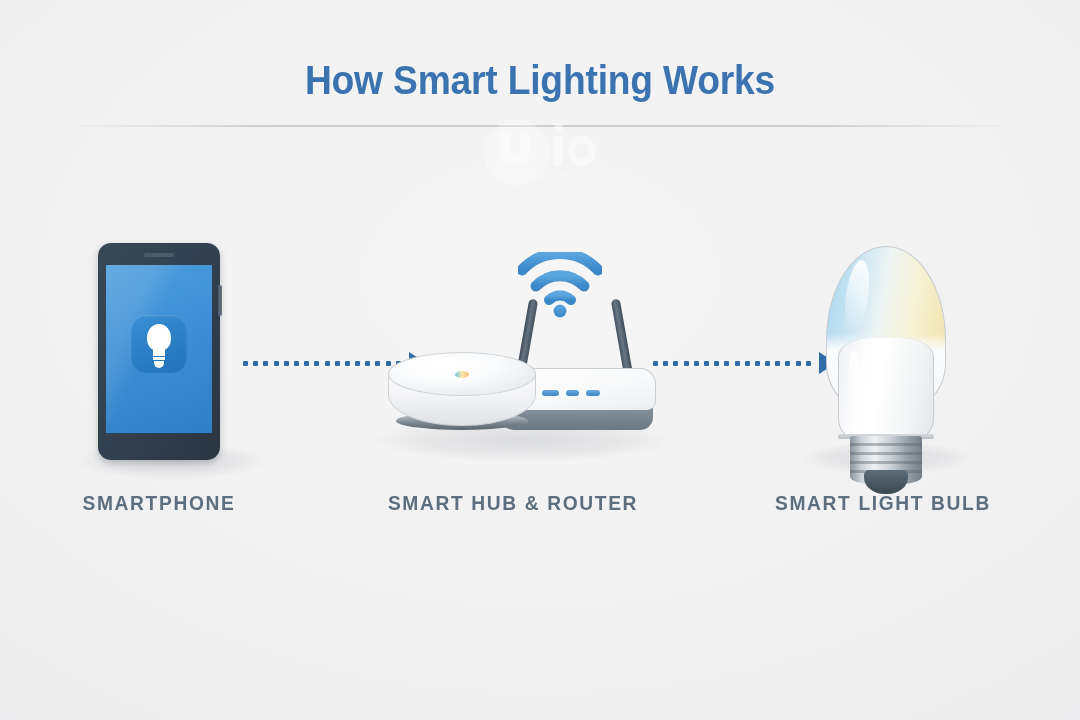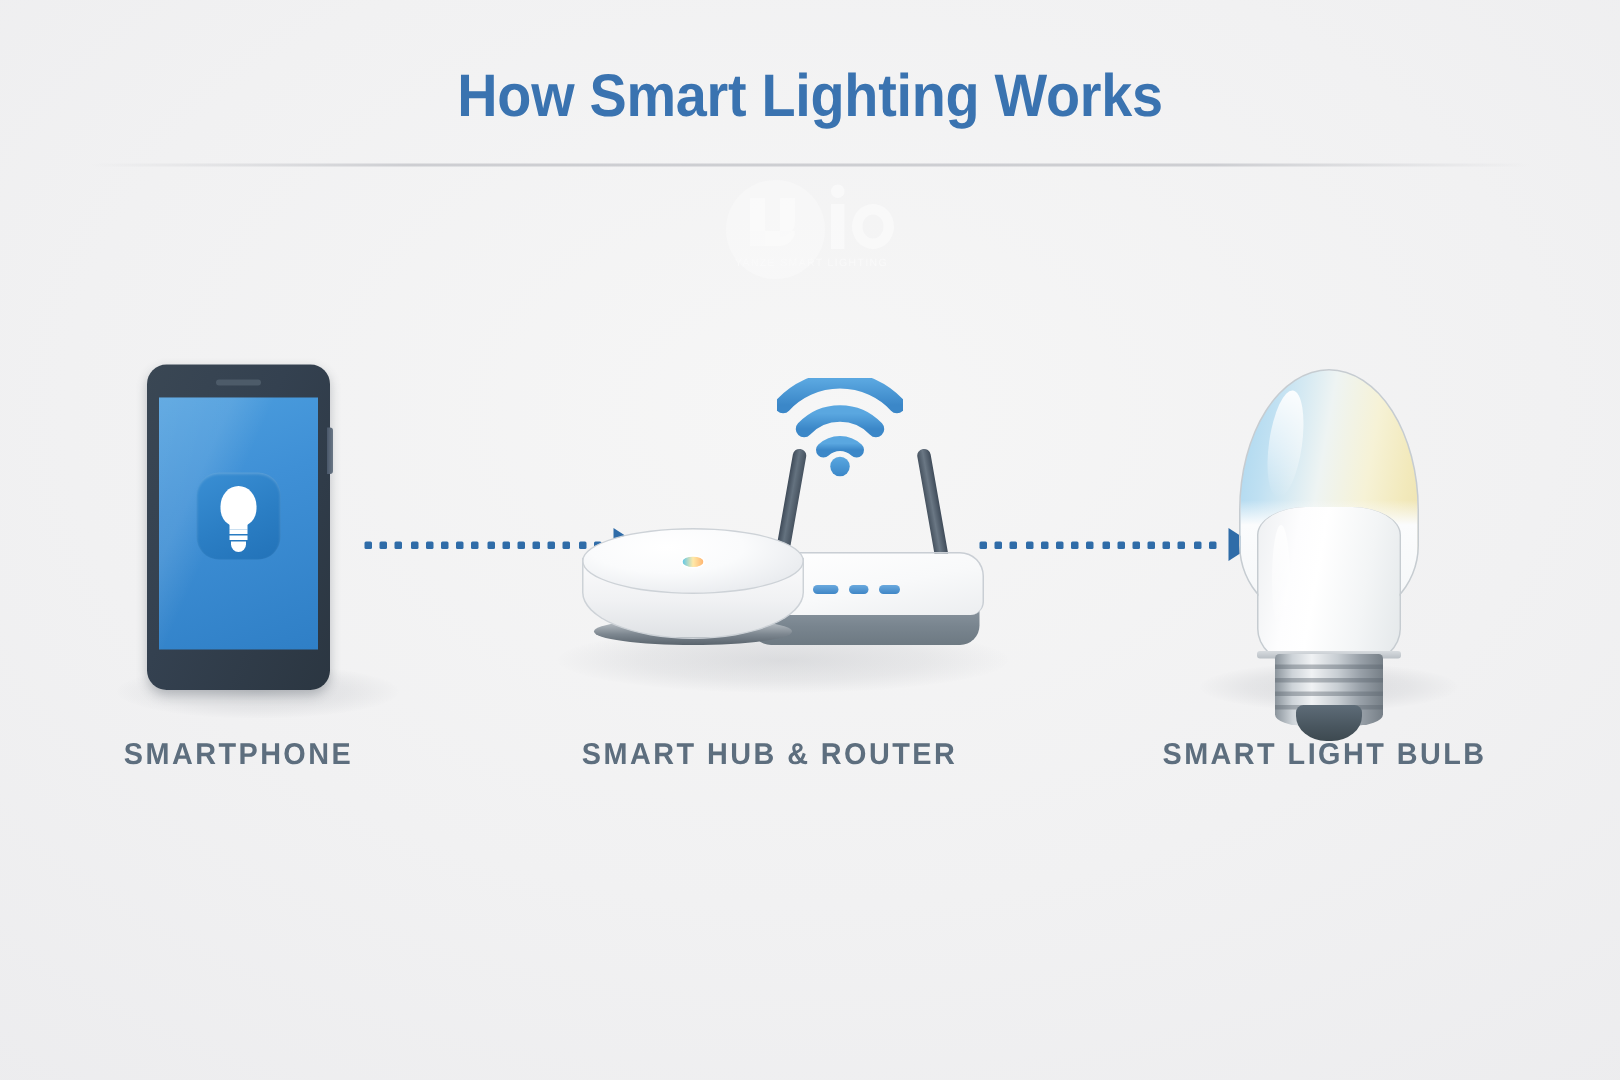--- a/index.html
+++ b/index.html
@@ -5,21 +5,21 @@
   * { margin:0; padding:0; box-sizing:border-box; }
   html, body { width:1080px; height:720px; overflow:hidden; }
   body {
     font-family:"Liberation Sans", sans-serif;
     background:
       radial-gradient(ellipse 900px 600px at 50% 38%, #f6f6f6 0%, #f1f1f2 55%, #ececee 100%);
     position:relative;
   }
 
   
-  #title-area { position:absolute; top:0; left:0; width:1080px; height:116px; }
+  #title-area { position:absolute; top:16px; left:0; width:1080px; height:116px; }
   #page-title {
     position:absolute; top:44px; left:0; width:1080px;
     text-align:center;
     font-size:40px;
     font-weight:bold;
     letter-spacing:-0.2px;
     color:#3a73b0;
     font-family:"Liberation Sans", sans-serif;
     transform:scaleX(0.93);
     transform-origin:50% 50%;

